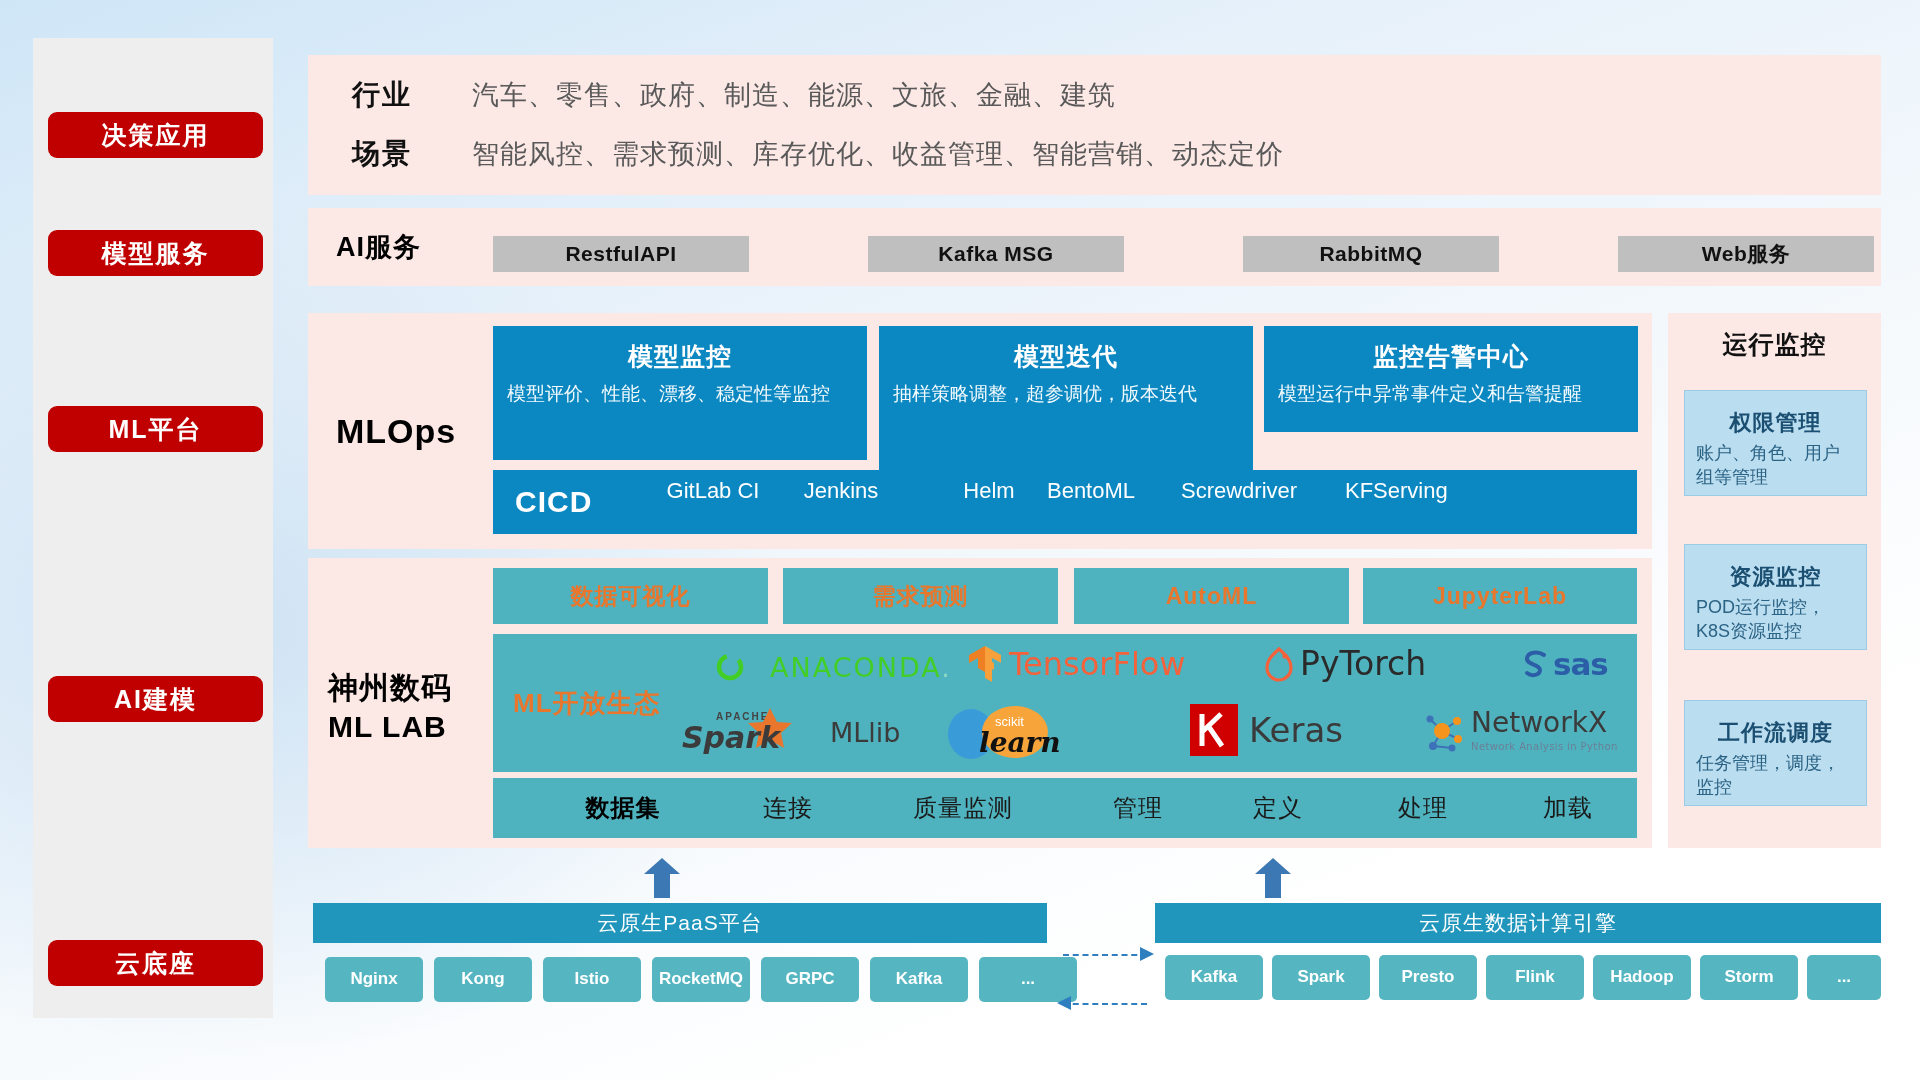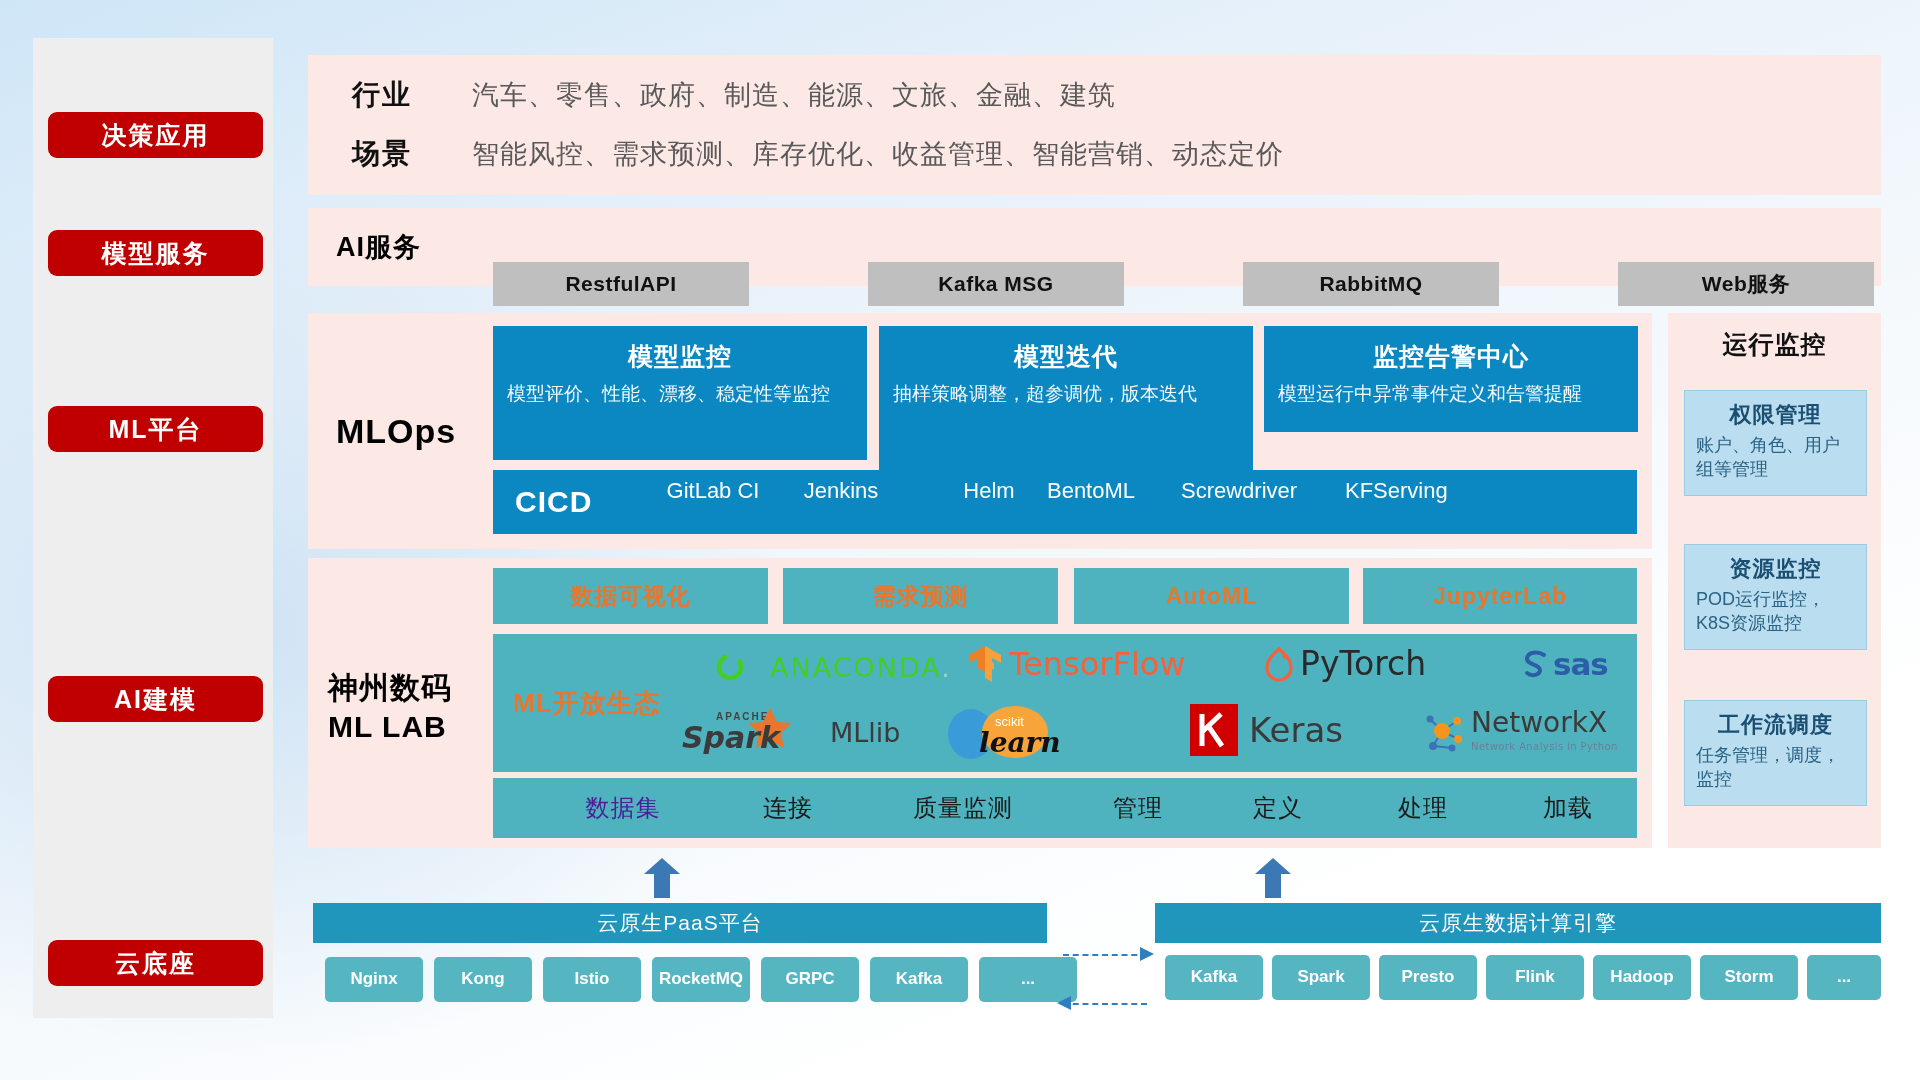--- a/index.html
+++ b/index.html
@@ -35,23 +35,23 @@
   }
   
   #p-app{left:308px;top:55px;width:1573px;height:140px;}
   .app-line{position:absolute;display:flex;align-items:center;}
   .app-key{width:120px;font-size:28px;font-weight:bold;color:#111;letter-spacing:2px;}
   .app-val{font-size:27px;color:#595959;letter-spacing:1px;}
   
   #p-svc{left:308px;top:208px;width:1573px;height:78px;}
   .svc-label{left:336px;top:208px;height:78px;font-size:27px;letter-spacing:1px;}
   .svc-chip{
-    position:absolute;top:236px;height:44px;background:#BFBFBF;
-    display:flex;align-items:center;justify-content:center;
-    color:#111;font-size:21px;font-weight:bold;letter-spacing:.5px;margin-top:26px;
+    position:absolute;top:236px;height:36px;background:#BFBFBF;
+    display:flex;align-items:center;justify-content:center;
+    color:#111;font-size:21px;font-weight:bold;letter-spacing:.5px;
   }
   
   #p-ml{left:308px;top:313px;width:1344px;height:236px;}
   .ml-label{left:336px;top:313px;height:236px;font-size:34px;letter-spacing:1px;}
   .mlops-card{
     position:absolute;background:#0B87C1;color:#fff;overflow:hidden;
   }
   .mlops-card .t{font-size:25px;font-weight:bold;text-align:center;margin:14px 0 8px;letter-spacing:1px;}
   .mlops-card .d{font-size:19px;line-height:1.32;padding:0 14px;color:#f2fafd;}
   #cicd{position:absolute;left:493px;top:470px;width:1144px;height:64px;background:#0B87C1;overflow:hidden;}
@@ -74,34 +74,34 @@
   #eco{position:absolute;left:493px;top:634px;width:1144px;height:138px;background:#4FB3BF;}
   #eco-t{
     position:absolute;left:20px;top:0;height:138px;display:flex;align-items:center;
     color:#E8762C;font-size:26px;font-weight:bold;letter-spacing:1px;
   }
   #dsrow{position:absolute;left:493px;top:778px;width:1144px;height:60px;background:#4FB3BF;}
   .ds-item{
     position:absolute;top:0;height:60px;display:flex;align-items:center;justify-content:center;
     font-size:24px;color:#1a1a1a;letter-spacing:1px;
   }
-  .ds-item.first{color:#4c1d95;font-weight:normal;}
+  .ds-item.first{color:#000000;font-weight:bold;}
   
   #p-mon{left:1668px;top:313px;width:213px;height:535px;}
   #mon-title{
     position:absolute;left:1668px;top:313px;width:213px;height:62px;
     display:flex;align-items:center;justify-content:center;
     font-size:25px;font-weight:bold;color:#111;letter-spacing:1px;
   }
   .mon-card{
     position:absolute;left:1684px;width:181px;background:#BBDDF0;border:1px solid #9CCBE6;
   }
   .mon-card .mt{
     text-align:center;font-size:22px;font-weight:bold;color:#1a4f72;
-    margin-top:9px;letter-spacing:1px;
+    margin-top:17px;letter-spacing:1px;
   }
   .mon-card .md{font-size:18px;color:#2b6385;line-height:1.33;padding:4px 11px 0;}
   
   .cloud-head{
     position:absolute;height:40px;background:#2196BC;color:#fff;
     display:flex;align-items:center;justify-content:center;
     font-size:21px;letter-spacing:1px;
   }
   .tag{
     position:absolute;height:45px;background:#55B6C2;border-radius:5px;

